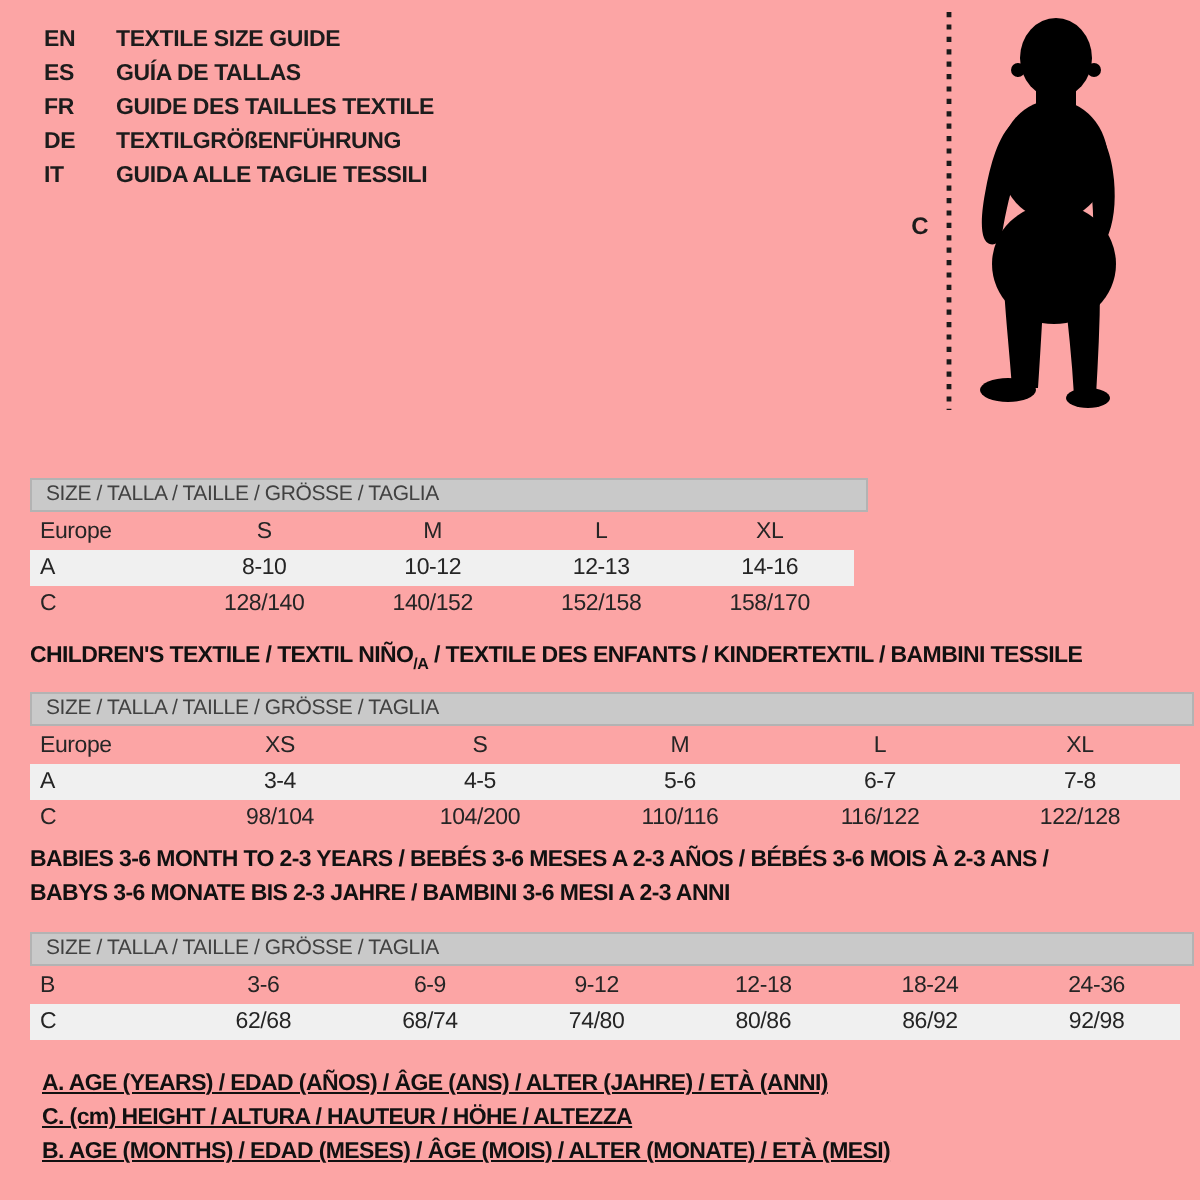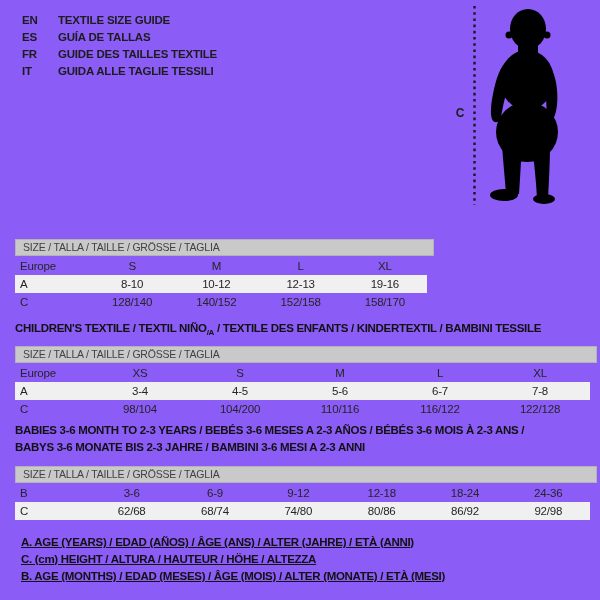--- a/index.html
+++ b/index.html
@@ -1,20 +1,20 @@
 <!DOCTYPE html>
 <html style="--bar-bg: #c9c9c9; --bar-border: #b3b3b3; --bar-text: #414141; --alt-row: #f0f0f0; --ink: #1c1c1c;"><head>
 <meta charset="utf-8">
 <style>
   :root{
     --bar-bg:#c9c9c9; --bar-border:#b3b3b3; --bar-text:#414141;
     --alt-row:#f0f0f0; --ink:#1c1c1c; --cell:#252525;
   }
   html,body{margin:0;padding:0;background:#fff;}
-  #canvas{position:relative;width:600px;height:600px;background:#8b5cf6;overflow:hidden;
+  #canvas{position:relative;width:600px;height:600px;background:#fca5a5;overflow:hidden;
           font-family:"Liberation Sans",sans-serif;color:var(--ink);}
   .abs{position:absolute;}
 
   
   .lang{left:22px;top:11px;}
   .lang-row{display:flex;height:17px;align-items:center;font-weight:bold;
             font-size:11.5px;letter-spacing:-0.2px;}
   .lang-code{width:36px;}
 
   
@@ -51,20 +51,24 @@
     </div>
     <div class="lang-row">
       <span class="lang-code">ES</span>
       <span>GUÍA DE TALLAS</span>
     </div>
     <div class="lang-row">
       <span class="lang-code">FR</span>
       <span>GUIDE DES TAILLES TEXTILE</span>
     </div>
     <div class="lang-row">
+      <span class="lang-code">DE</span>
+      <span>TEXTILGRÖßENFÜHRUNG</span>
+    </div>
+    <div class="lang-row">
       <span class="lang-code">IT</span>
       <span>GUIDA ALLE TAGLIE TESSILI</span>
     </div>
   </div>
 
   <div class="abs fig-c">C</div>
 
   <svg class="abs fig-svg" width="140" height="204" viewBox="0 0 140 204">
     <line x1="24.5" y1="2" x2="24.5" y2="201" stroke="#1a1a1a" stroke-width="2.4" stroke-dasharray="2.6 3.6"></line>
     <g fill="#000">
@@ -90,21 +94,21 @@
       <span class="tc">S</span>
       <span class="tc">M</span>
       <span class="tc">L</span>
       <span class="tc">XL</span>
     </div>
     <div class="trow alt">
       <span class="tc-label">A</span>
       <span class="tc">8-10</span>
       <span class="tc">10-12</span>
       <span class="tc">12-13</span>
-      <span class="tc">19-16</span>
+      <span class="tc">14-16</span>
     </div>
     <div class="trow">
       <span class="tc-label">C</span>
       <span class="tc">128/140</span>
       <span class="tc">140/152</span>
       <span class="tc">152/158</span>
       <span class="tc">158/170</span>
     </div>
   </div>
 

